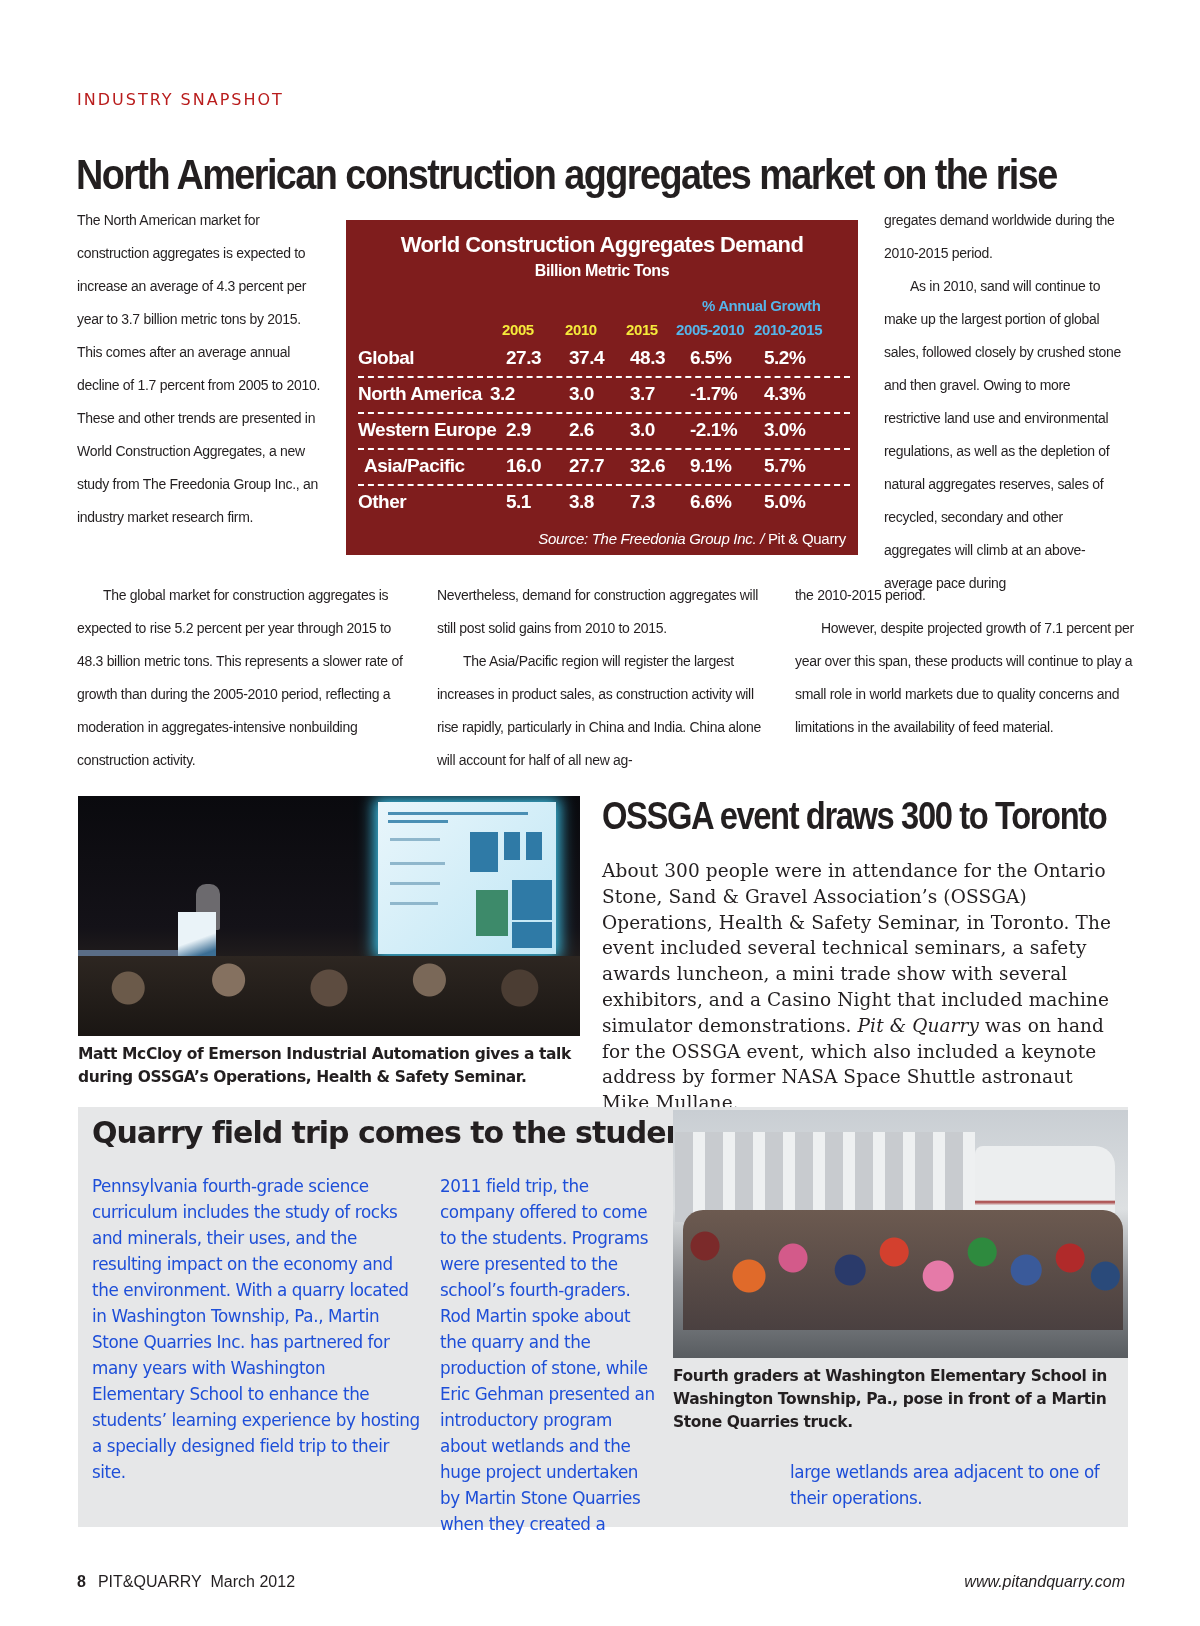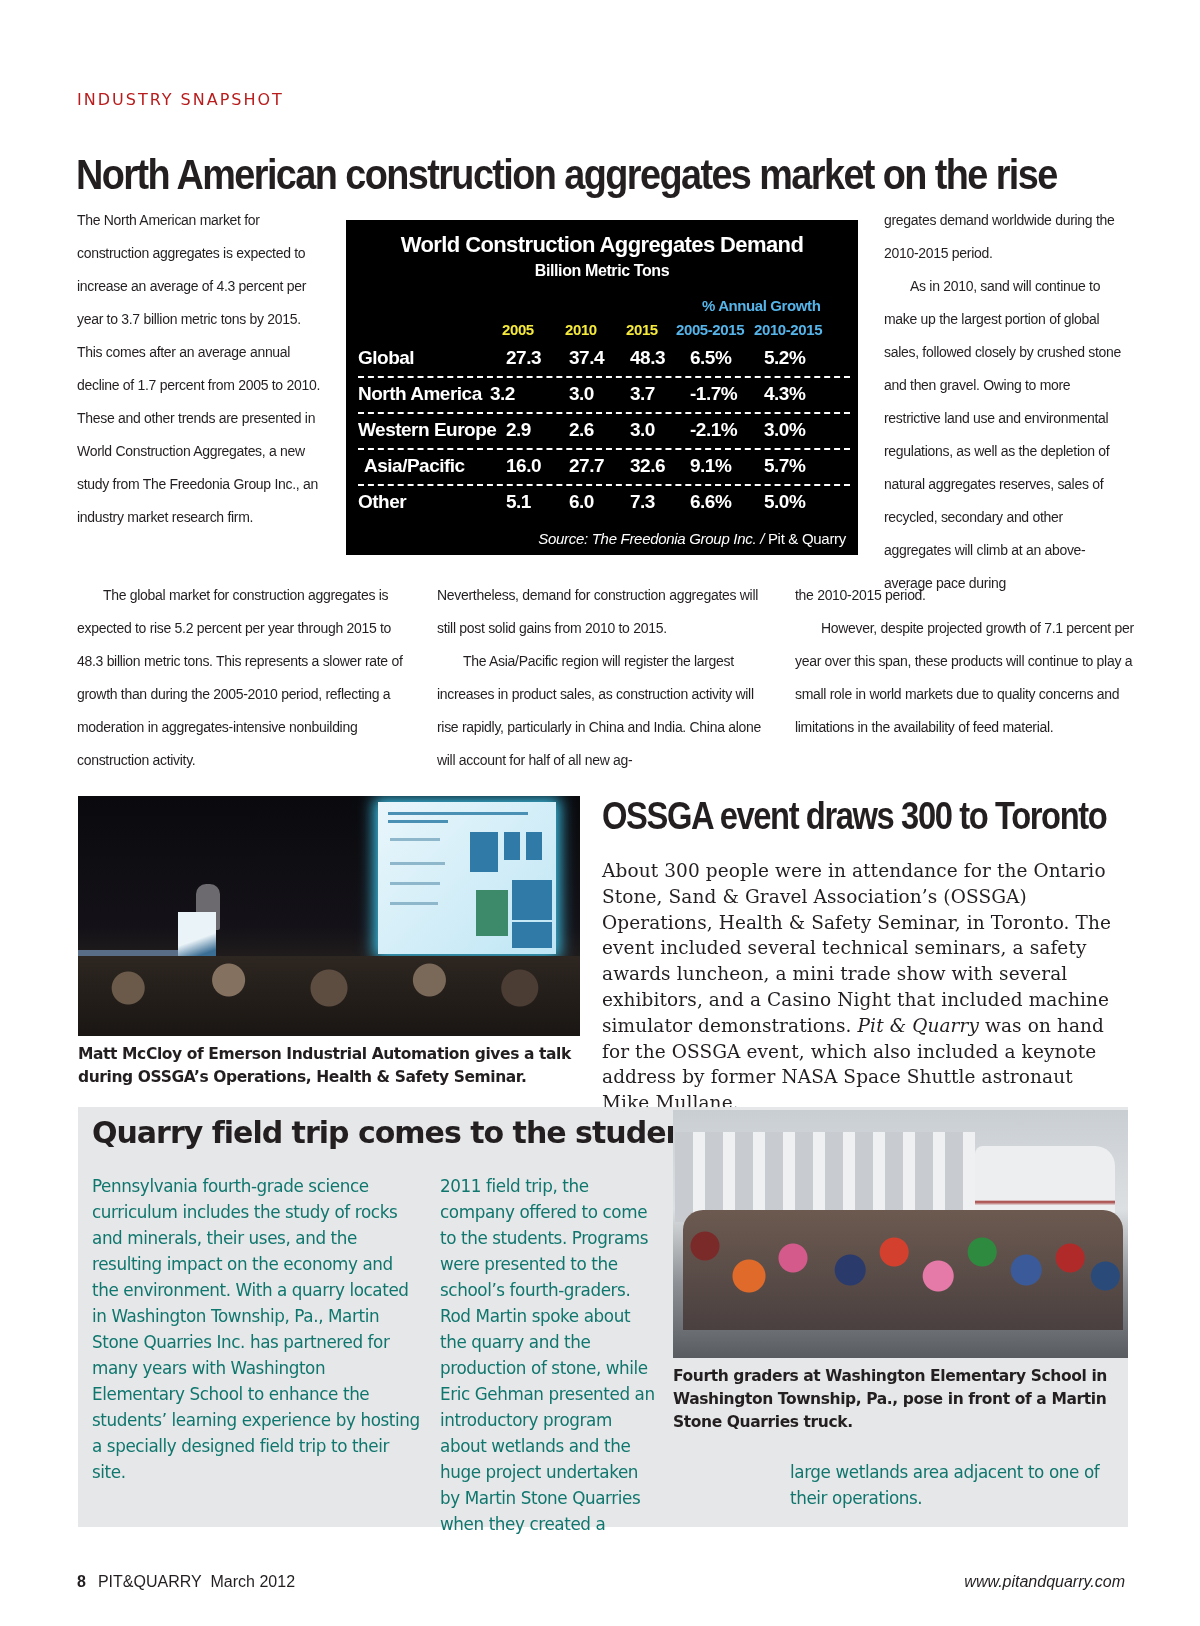--- a/index.html
+++ b/index.html
@@ -10,21 +10,21 @@
   .indent { text-indent:26px; }
   .kicker { left:77px; top:90px; font-family:"DejaVu Sans", sans-serif; font-size:16px; letter-spacing:2px; color:#b91c1c; }
   .headline { left:76px; top:150px; font-family:"Liberation Sans", sans-serif; font-weight:bold; font-size:43px; letter-spacing:-1.8px; transform:scaleX(0.88); transform-origin:left top; white-space:nowrap; }
   .col1 { left:77px; top:204px; width:245px; }
   .col1b { left:77px; top:579px; width:335px; }
   .col2 { left:437px; top:579px; width:330px; }
   .col3 { left:884px; top:204px; width:245px; }
   .col3b { left:795px; top:579px; width:340px; }
 
   
-  .tbox { left:346px; top:220px; width:512px; height:335px; background:#000000; font-family:"Liberation Sans", sans-serif; color:#fff; }
+  .tbox { left:346px; top:220px; width:512px; height:335px; background:#7f1d1d; font-family:"Liberation Sans", sans-serif; color:#fff; }
   .tbox .ttl { position:absolute; left:0; right:0; top:12px; text-align:center; font-weight:bold; font-size:22px; letter-spacing:-0.6px; }
   .tbox .sub { position:absolute; left:0; right:0; top:42px; text-align:center; font-weight:bold; font-size:16px; letter-spacing:-0.4px; }
   .tbox .grow { position:absolute; left:356px; top:77px; font-weight:bold; font-size:15px; color:#55b5ea; letter-spacing:-0.4px; }
   .tbox .hdr { position:absolute; top:101px; font-weight:bold; font-size:15px; letter-spacing:-0.4px; }
   .tbox .yr { color:#f5ea3b; }
   .tbox .pc { color:#55b5ea; }
   .tbox .row { position:absolute; left:12px; right:8px; height:36px; }
   .tbox .row .cell { position:absolute; top:5px; font-weight:bold; font-size:19px; letter-spacing:-0.5px; white-space:nowrap; }
   .tbox .dash { position:absolute; left:12px; right:8px; border-top:2.5px dashed #ffffff; height:0; }
   .tbox .src { position:absolute; right:12px; bottom:8px; font-size:15px; color:#ffffff; letter-spacing:-0.3px; }
@@ -41,21 +41,21 @@
   .audience { position:absolute; left:0; bottom:0; width:100%; height:80px; background:radial-gradient(circle at 10% 40%,#6b5a4a 0 16px,transparent 17px),radial-gradient(circle at 30% 30%,#857160 0 16px,transparent 17px),radial-gradient(circle at 50% 40%,#5d4c40 0 18px,transparent 19px),radial-gradient(circle at 70% 30%,#7a6858 0 16px,transparent 17px),radial-gradient(circle at 88% 40%,#4b3d33 0 18px,transparent 19px),linear-gradient(180deg,#2d2621,#1a1613); }
   .cap { font-family:"DejaVu Sans", sans-serif; font-weight:bold; font-size:15.5px; line-height:23px; letter-spacing:-0.4px; color:#231f20; }
   .cap1 { left:78px; top:1043px; width:510px; }
   .osshead { left:602px; top:795px; font-family:"Liberation Sans", sans-serif; font-weight:bold; font-size:38px; letter-spacing:-1.6px; transform:scaleX(0.86); transform-origin:left top; white-space:nowrap; }
   .ossbody { left:602px; top:858px; width:520px; font-family:"DejaVu Serif", serif; font-size:18.5px; line-height:25.8px; letter-spacing:0.1px; }
   .ossbody p { margin:0; }
 
   
   .qbox { left:78px; top:1107px; width:1050px; height:420px; background:#e6e7e8; }
   .qhead { left:92px; top:1115px; font-family:"DejaVu Sans", sans-serif; font-weight:bold; font-size:30px; letter-spacing:-1px; white-space:nowrap; }
-  .qtext { font-family:"DejaVu Sans", sans-serif; font-size:16.8px; line-height:26px; letter-spacing:-0.4px; color:#0f766e; }
+  .qtext { font-family:"DejaVu Sans", sans-serif; font-size:16.8px; line-height:26px; letter-spacing:-0.4px; color:#1d4ed8; }
   .qtext p { margin:0; }
   .q1 { left:92px; top:1173px; width:330px; }
   .q2 { left:440px; top:1173px; width:220px; }
   .q3 { left:790px; top:1459px; width:330px; }
   .photo2 { left:673px; top:1110px; width:455px; height:248px; background:linear-gradient(180deg,#c9ced3 0%,#dde0e2 40%,#8c8f93 70%,#585c60 100%); overflow:hidden; }
   .truck { position:absolute; left:2px; top:22px; width:300px; height:90px; background:repeating-linear-gradient(90deg,#c8cbcf 0 18px,#eef0f1 18px 30px); }
   .cab { position:absolute; left:302px; top:36px; width:140px; height:90px; background:linear-gradient(180deg,#eceeef 60%,#a33a3a 62%,#eceeef 66%); border-radius:8px 20px 4px 4px; }
   .kids { position:absolute; left:10px; top:100px; width:440px; height:120px; background:radial-gradient(circle at 5% 30%,#7b2a2a 0 14px,transparent 15px),radial-gradient(circle at 15% 55%,#e06a2a 0 16px,transparent 17px),radial-gradient(circle at 25% 40%,#d35a8a 0 14px,transparent 15px),radial-gradient(circle at 38% 50%,#2a3a6a 0 15px,transparent 16px),radial-gradient(circle at 48% 35%,#d3402e 0 14px,transparent 15px),radial-gradient(circle at 58% 55%,#e57aa8 0 15px,transparent 16px),radial-gradient(circle at 68% 35%,#2e8a3e 0 14px,transparent 15px),radial-gradient(circle at 78% 50%,#3a5a9a 0 15px,transparent 16px),radial-gradient(circle at 88% 40%,#b02a2a 0 14px,transparent 15px),radial-gradient(circle at 96% 55%,#2a4a7a 0 14px,transparent 15px),linear-gradient(180deg,#6c5a50,#4a4040); border-radius:20px 20px 0 0; }
   .cap2 { left:673px; top:1365px; width:455px; }
 
@@ -89,21 +89,21 @@
   <p class="indent">However, despite projected growth of 7.1 percent per year over this span, these products will continue to play a small role in world markets due to quality concerns and limitations in the availability of feed material.</p>
 </div>
 
 <div class="abs tbox">
   <div class="ttl">World Construction Aggregates Demand</div>
   <div class="sub">Billion Metric Tons</div>
   <div class="grow">% Annual Growth</div>
   <div class="hdr yr" style="left:156px;">2005</div>
   <div class="hdr yr" style="left:219px;">2010</div>
   <div class="hdr yr" style="left:280px;">2015</div>
-  <div class="hdr pc" style="left:330px;">2005-2015</div>
+  <div class="hdr pc" style="left:330px;">2005-2010</div>
   <div class="hdr pc" style="left:408px;">2010-2015</div>
   <div class="row" style="top: 122px;">
       <div class="cell" style="left: 0px;">Global</div>
       <div class="cell" style="left: 148px;">27.3</div>
       <div class="cell" style="left: 211px;">37.4</div>
       <div class="cell" style="left: 272px;">48.3</div>
       <div class="cell" style="left: 332px;">6.5%</div>
       <div class="cell" style="left: 406px;">5.2%</div>
     </div>
     <div class="dash" style="top: 156px;"></div>
@@ -130,21 +130,21 @@
       <div class="cell" style="left: 148px; text-align: center;">16.0</div>
       <div class="cell" style="left: 211px;">27.7</div>
       <div class="cell" style="left: 272px;">32.6</div>
       <div class="cell" style="left: 332px;">9.1%</div>
       <div class="cell" style="left: 406px;">5.7%</div>
     </div>
     <div class="dash" style="top: 264px;"></div>
     <div class="row" style="top: 266px;">
       <div class="cell" style="left: 0px;">Other</div>
       <div class="cell" style="left: 148px;">5.1</div>
-      <div class="cell" style="left: 211px;">6.0</div>
+      <div class="cell" style="left: 211px;">3.8</div>
       <div class="cell" style="left: 272px;">7.3</div>
       <div class="cell" style="left: 332px;">6.6%</div>
       <div class="cell" style="left: 406px;">5.0%</div>
     </div>
     <div id="table-rows"></div>
   <div class="src"><i>Source: The Freedonia Group Inc. /</i><span> Pit &amp; Quarry</span></div>
 </div>
 
 <div class="abs photo1">
   <div class="table1"></div>

